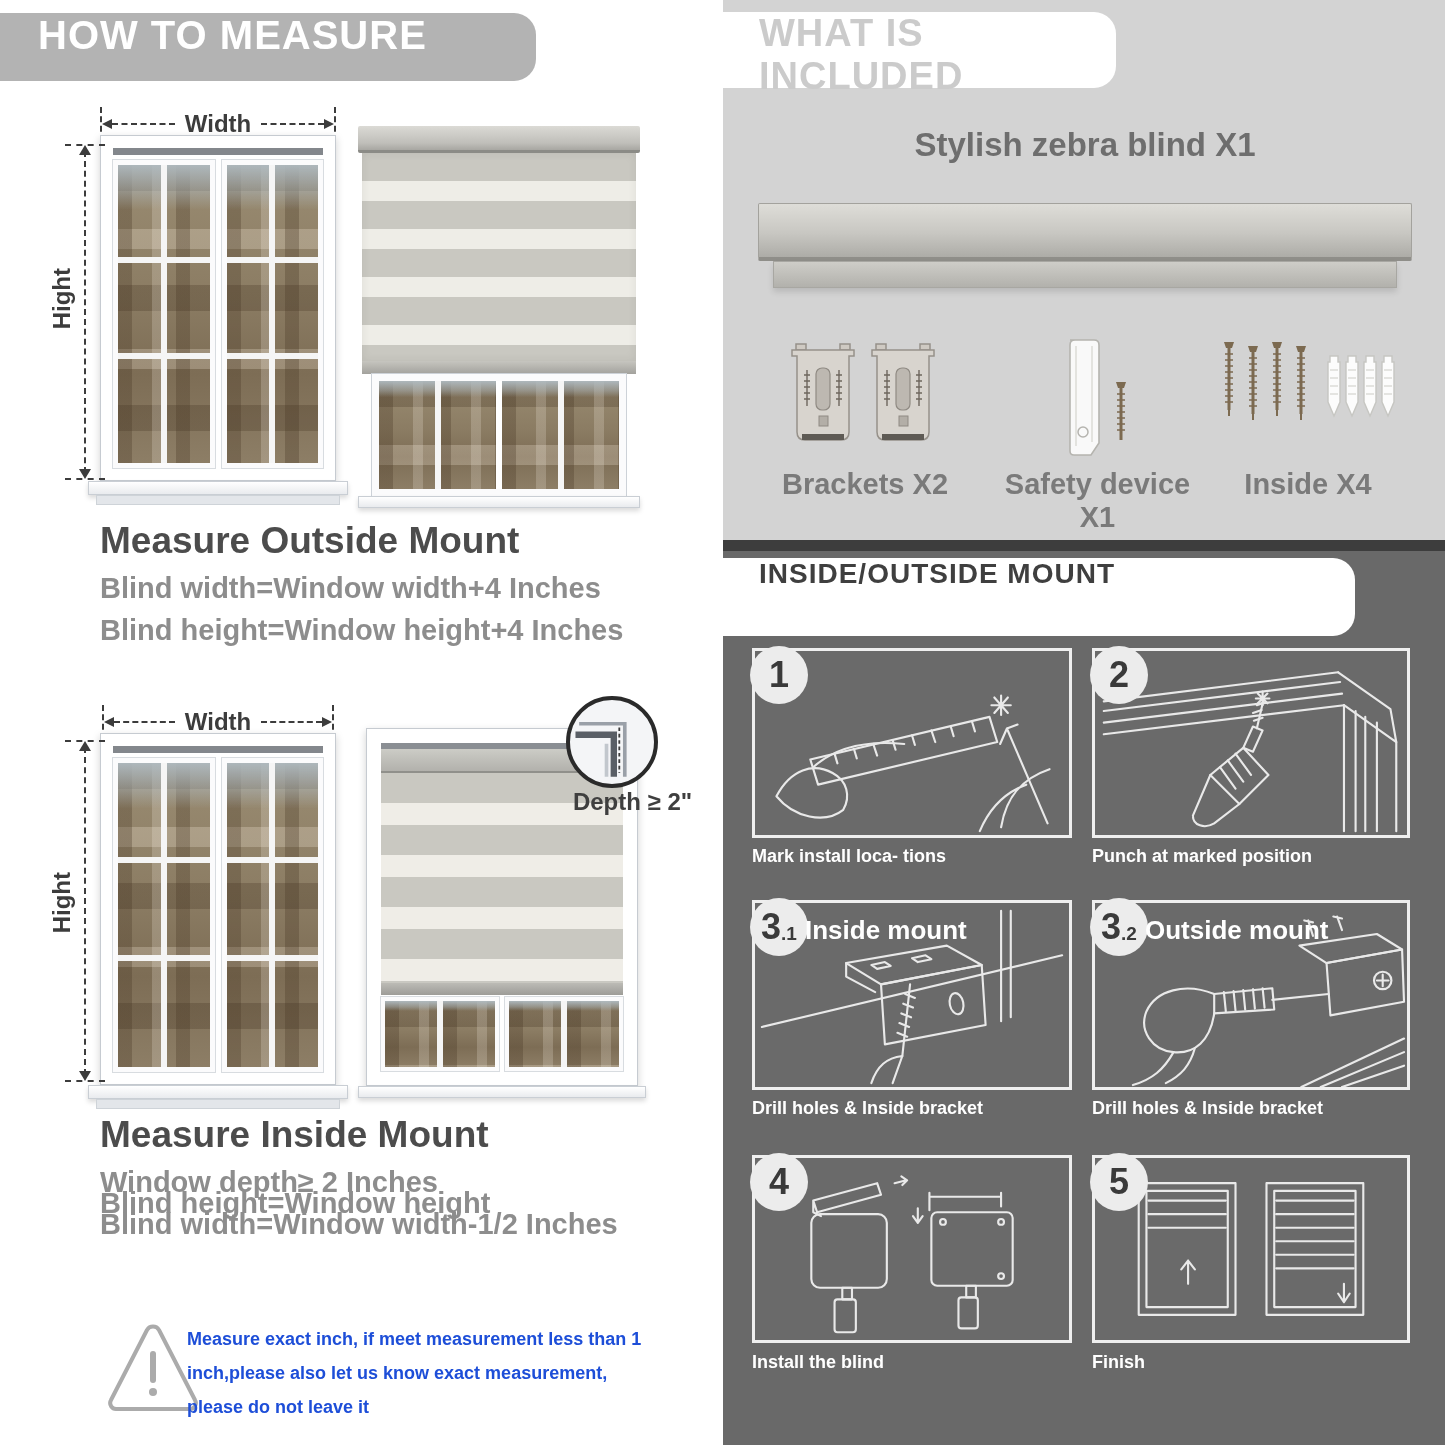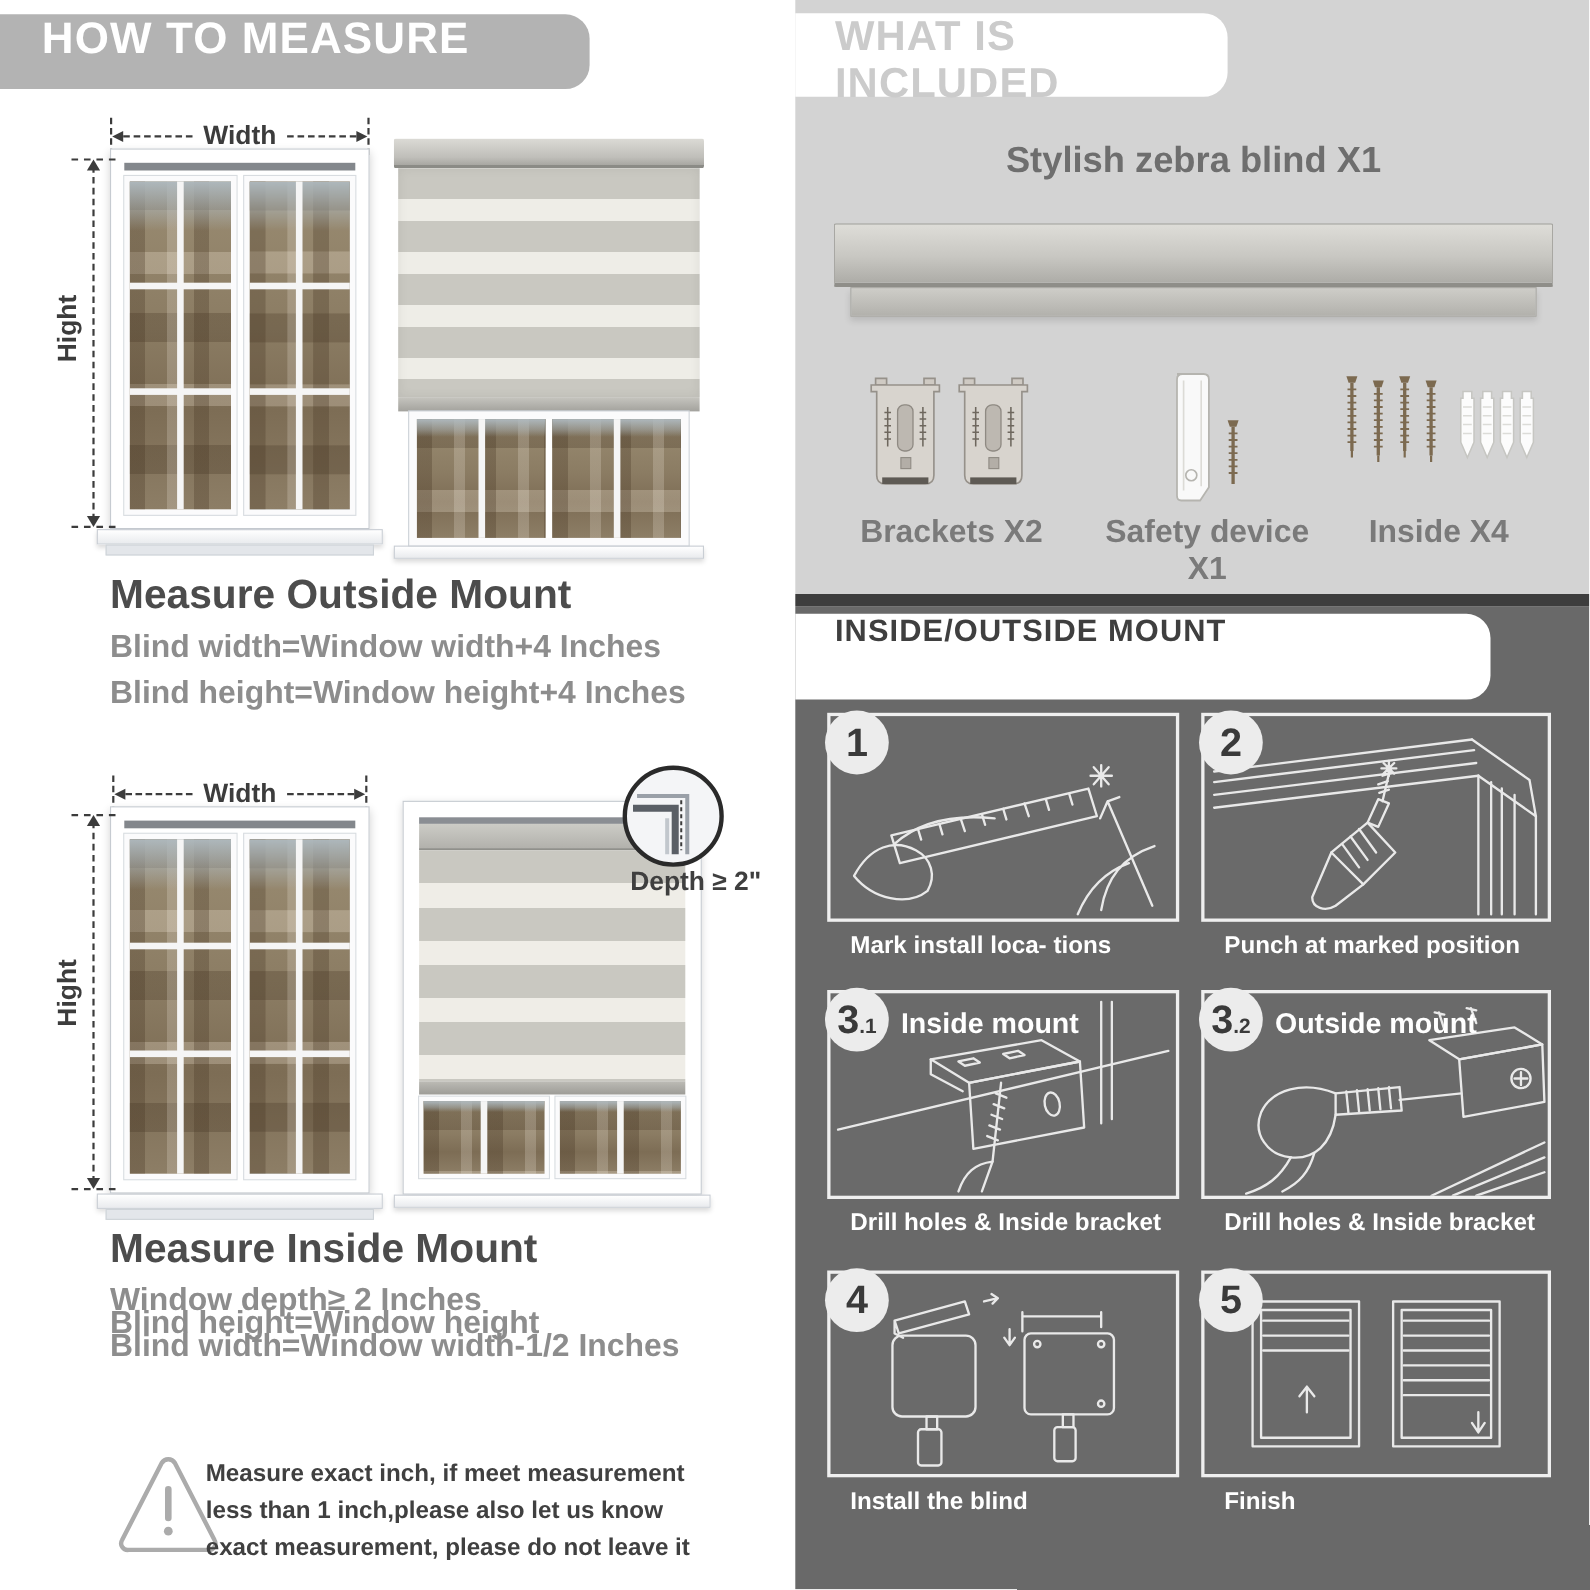--- a/index.html
+++ b/index.html
@@ -7,21 +7,21 @@
   .abs{position:absolute;}
 
   
   .banner{position:absolute;display:flex;align-items:flex-start;font-weight:bold;letter-spacing:1px;border-radius:0 22px 22px 0;}
   .banner-gray{background:#b3b3b3;color:#ffffff;}
   .banner-white{background:#ffffff;}
 
   
   .heading{position:absolute;font-weight:bold;font-size:37px;color:#4c4c4c;}
   .bodyline{position:absolute;font-weight:bold;font-size:29px;color:#8d8d8d;}
-  .warn-text{position:absolute;font-size:22px;color:#404040;line-height:34px;font-weight:bold;}
+  .warn-text{position:absolute;font-size:18px;color:#1d4ed8;line-height:34px;font-weight:bold;}
 
   
   .harrow{position:absolute;display:flex;align-items:center;height:34px;}
   .vtick{width:0;height:34px;border-left:2px dashed #3c3c3c;}
   .hline{flex:1;height:0;border-top:2px dashed #3c3c3c;}
   .hw{width:0;height:0;}
   .hw.l{border-top:5px solid transparent;border-bottom:5px solid transparent;border-right:10px solid #3c3c3c;}
   .hw.r{border-top:5px solid transparent;border-bottom:5px solid transparent;border-left:10px solid #3c3c3c;}
   .wlabel{font-size:24px;font-weight:bold;color:#3c3c3c;margin:0 10px;}
   .varrow{position:absolute;width:0;}
@@ -74,22 +74,22 @@
   .dark-section{position:absolute;background:#696969;}
   .headrail-top{position:absolute;background:linear-gradient(180deg,#deddd8 0%,#c8c7c2 55%,#adacA7 100%);border:1px solid #a3a29d;border-bottom:4px solid #8f8e89;box-sizing:border-box;border-radius:2px;}
   .headrail-bottom{position:absolute;background:linear-gradient(180deg,#cecdc8,#b2b1ac);border:1px solid #a8a7a2;box-sizing:border-box;box-shadow:0 4px 6px rgba(0,0,0,.12);}
   .blind-title{position:absolute;font-weight:bold;font-size:33px;color:#6e6e6e;text-align:center;}
   .comp-label{position:absolute;font-weight:bold;font-size:29px;color:#7a7a7a;text-align:center;}
 
   
   .panel{position:absolute;border:3px solid #efefef;background:#6a6a6a;box-sizing:border-box;}
   .badge{position:absolute;top:-5px;left:-5px;width:58px;height:58px;border-radius:50%;background:#ececec;color:#3a3a3a;font-weight:bold;font-size:36px;display:flex;align-items:center;justify-content:center;z-index:2;}
   .badge .sub{font-size:19px;margin-top:14px;}
-  .panel-label{position:absolute;top:12px;left:64px;color:#ffffff;font-weight:bold;font-size:26px;z-index:2;}
-  .caption{position:absolute;color:#ffffff;font-weight:bold;font-size:22px;margin-left:21px;}
+  .panel-label{position:absolute;top:12px;left:50px;color:#ffffff;font-weight:bold;font-size:26px;z-index:2;}
+  .caption{position:absolute;color:#ffffff;font-weight:bold;font-size:18px;}
   .lineart *{stroke:#e9e9e9;stroke-width:2.2;fill:none;stroke-linecap:round;stroke-linejoin:round;}
   .panel svg{position:absolute;inset:0;width:100%;height:100%;}
 </style>
 </head>
 <body>
 
 <div id="stage">
 
   <div class="banner banner-gray" style="left:0;top:13px;width:498px;height:68px;font-size:40px;padding-left:38px;">
     <span>HOW TO MEASURE</span>

